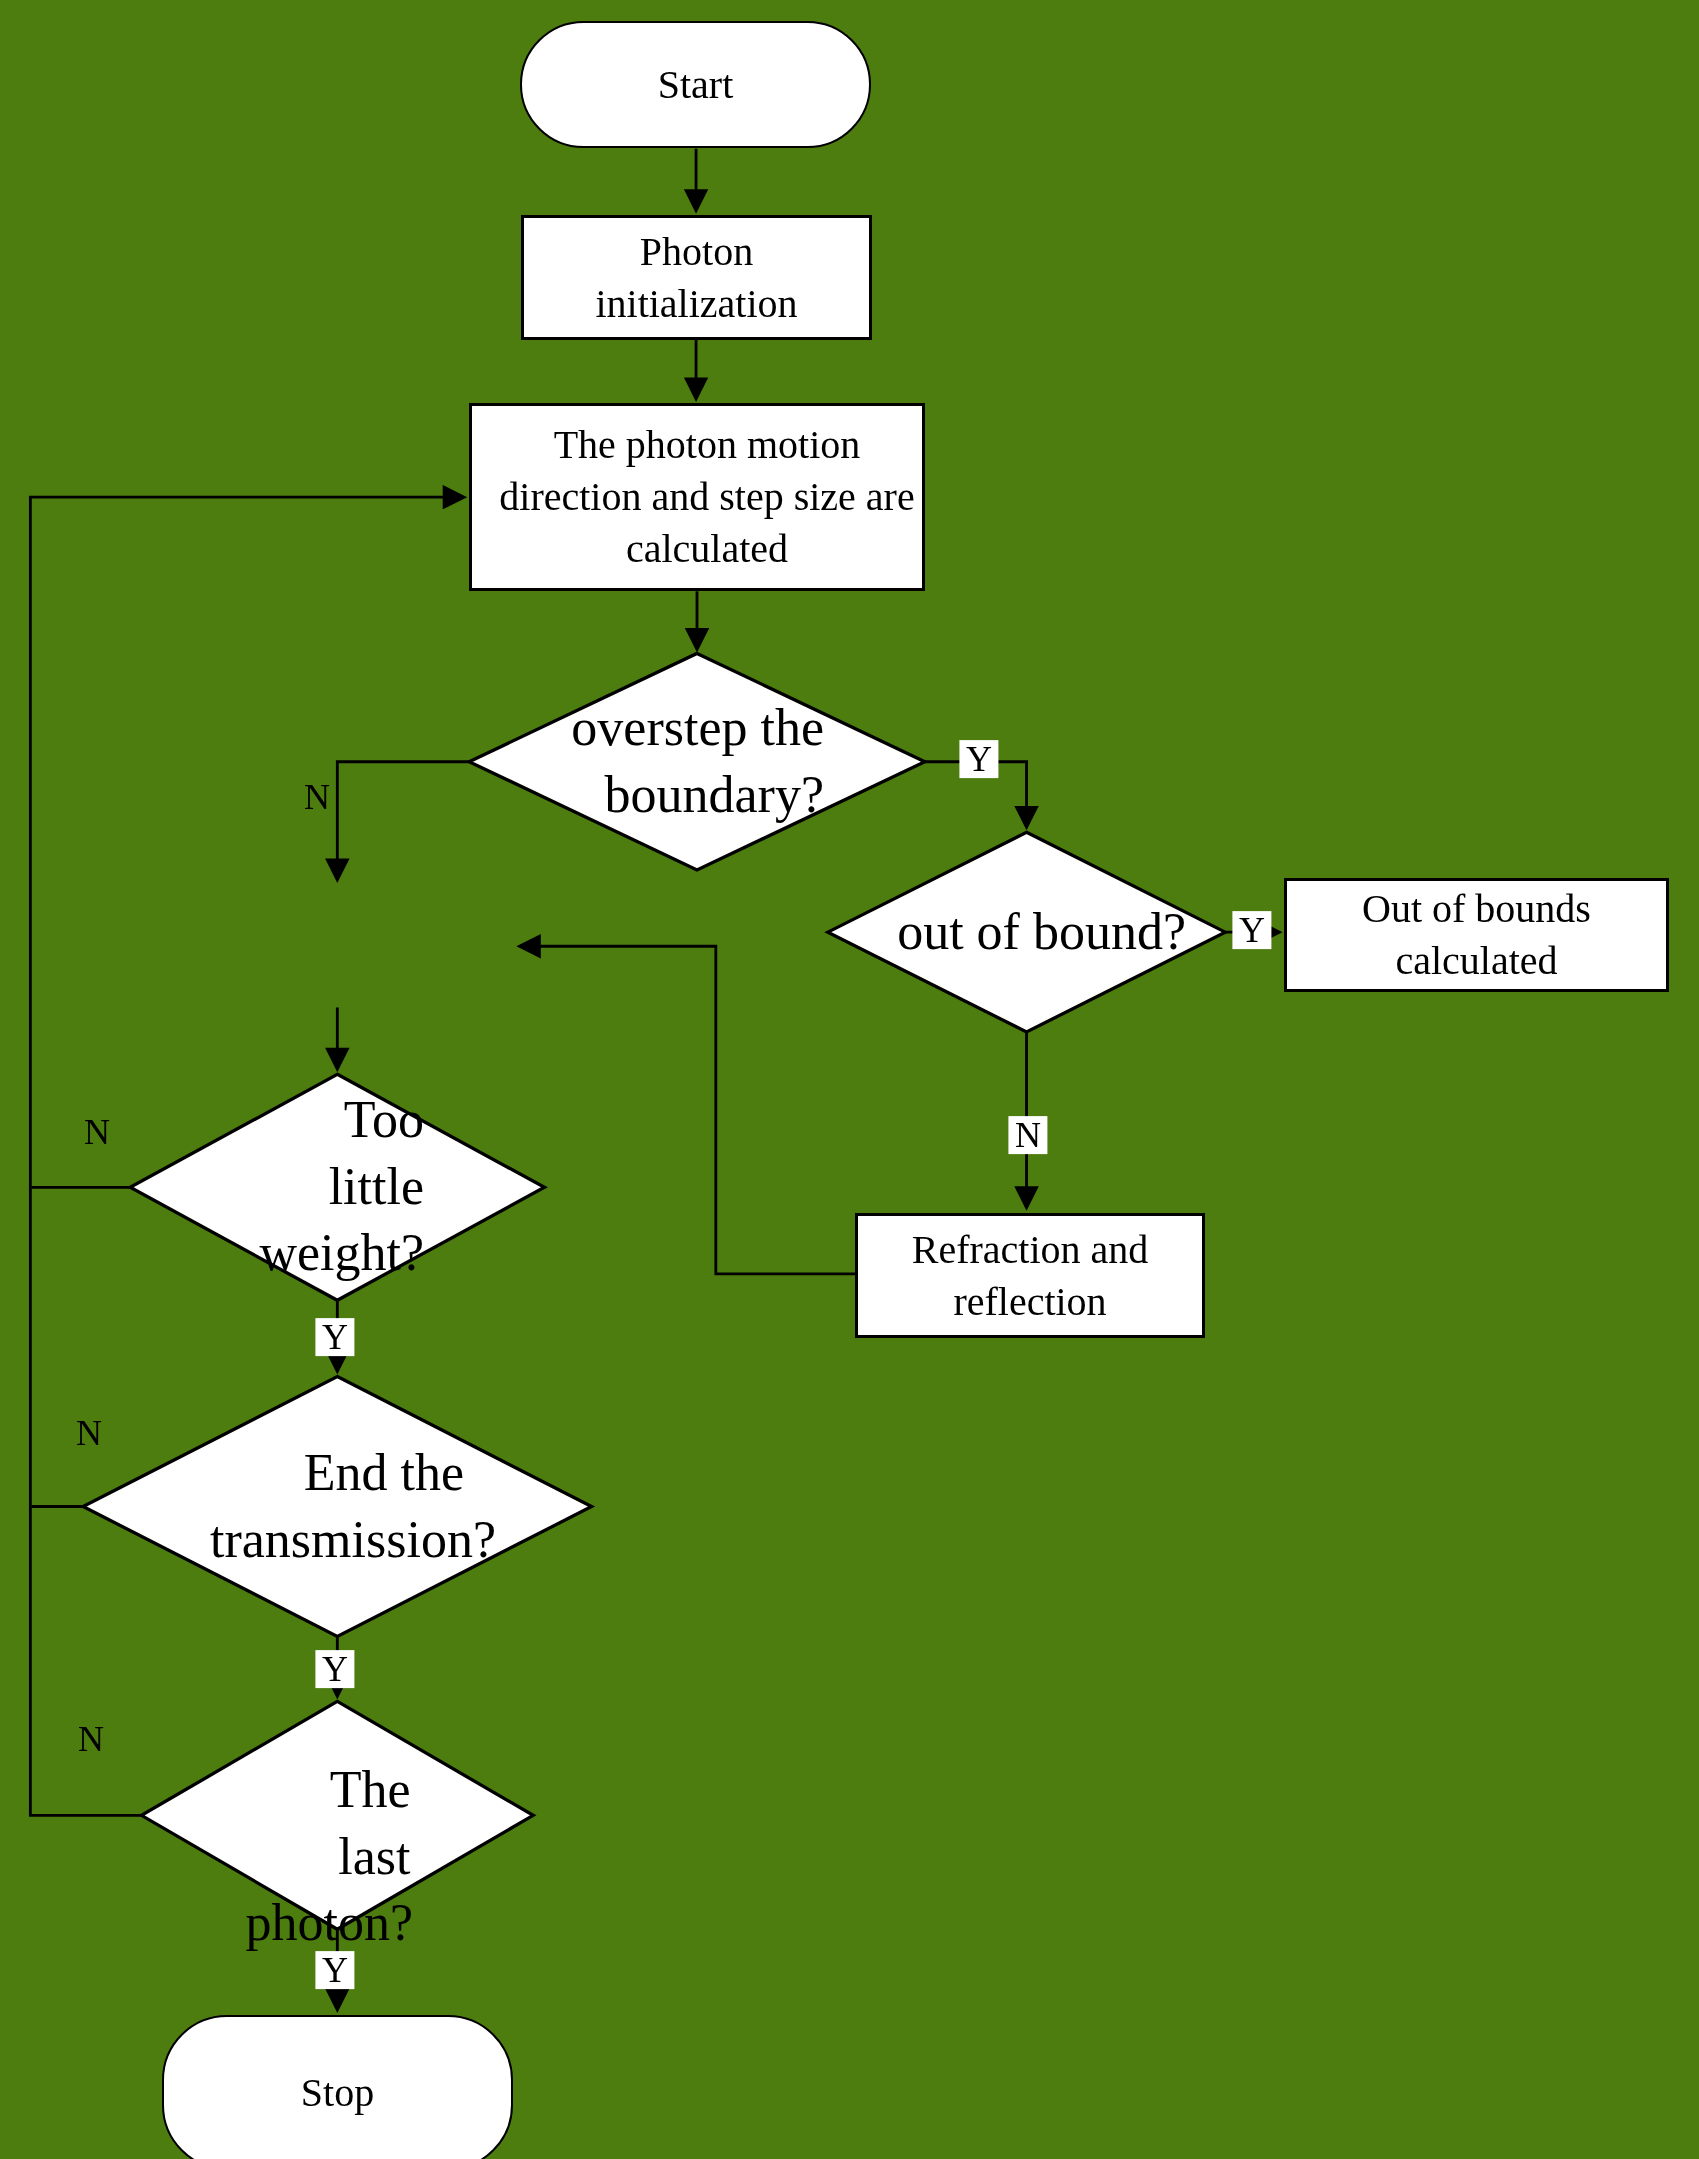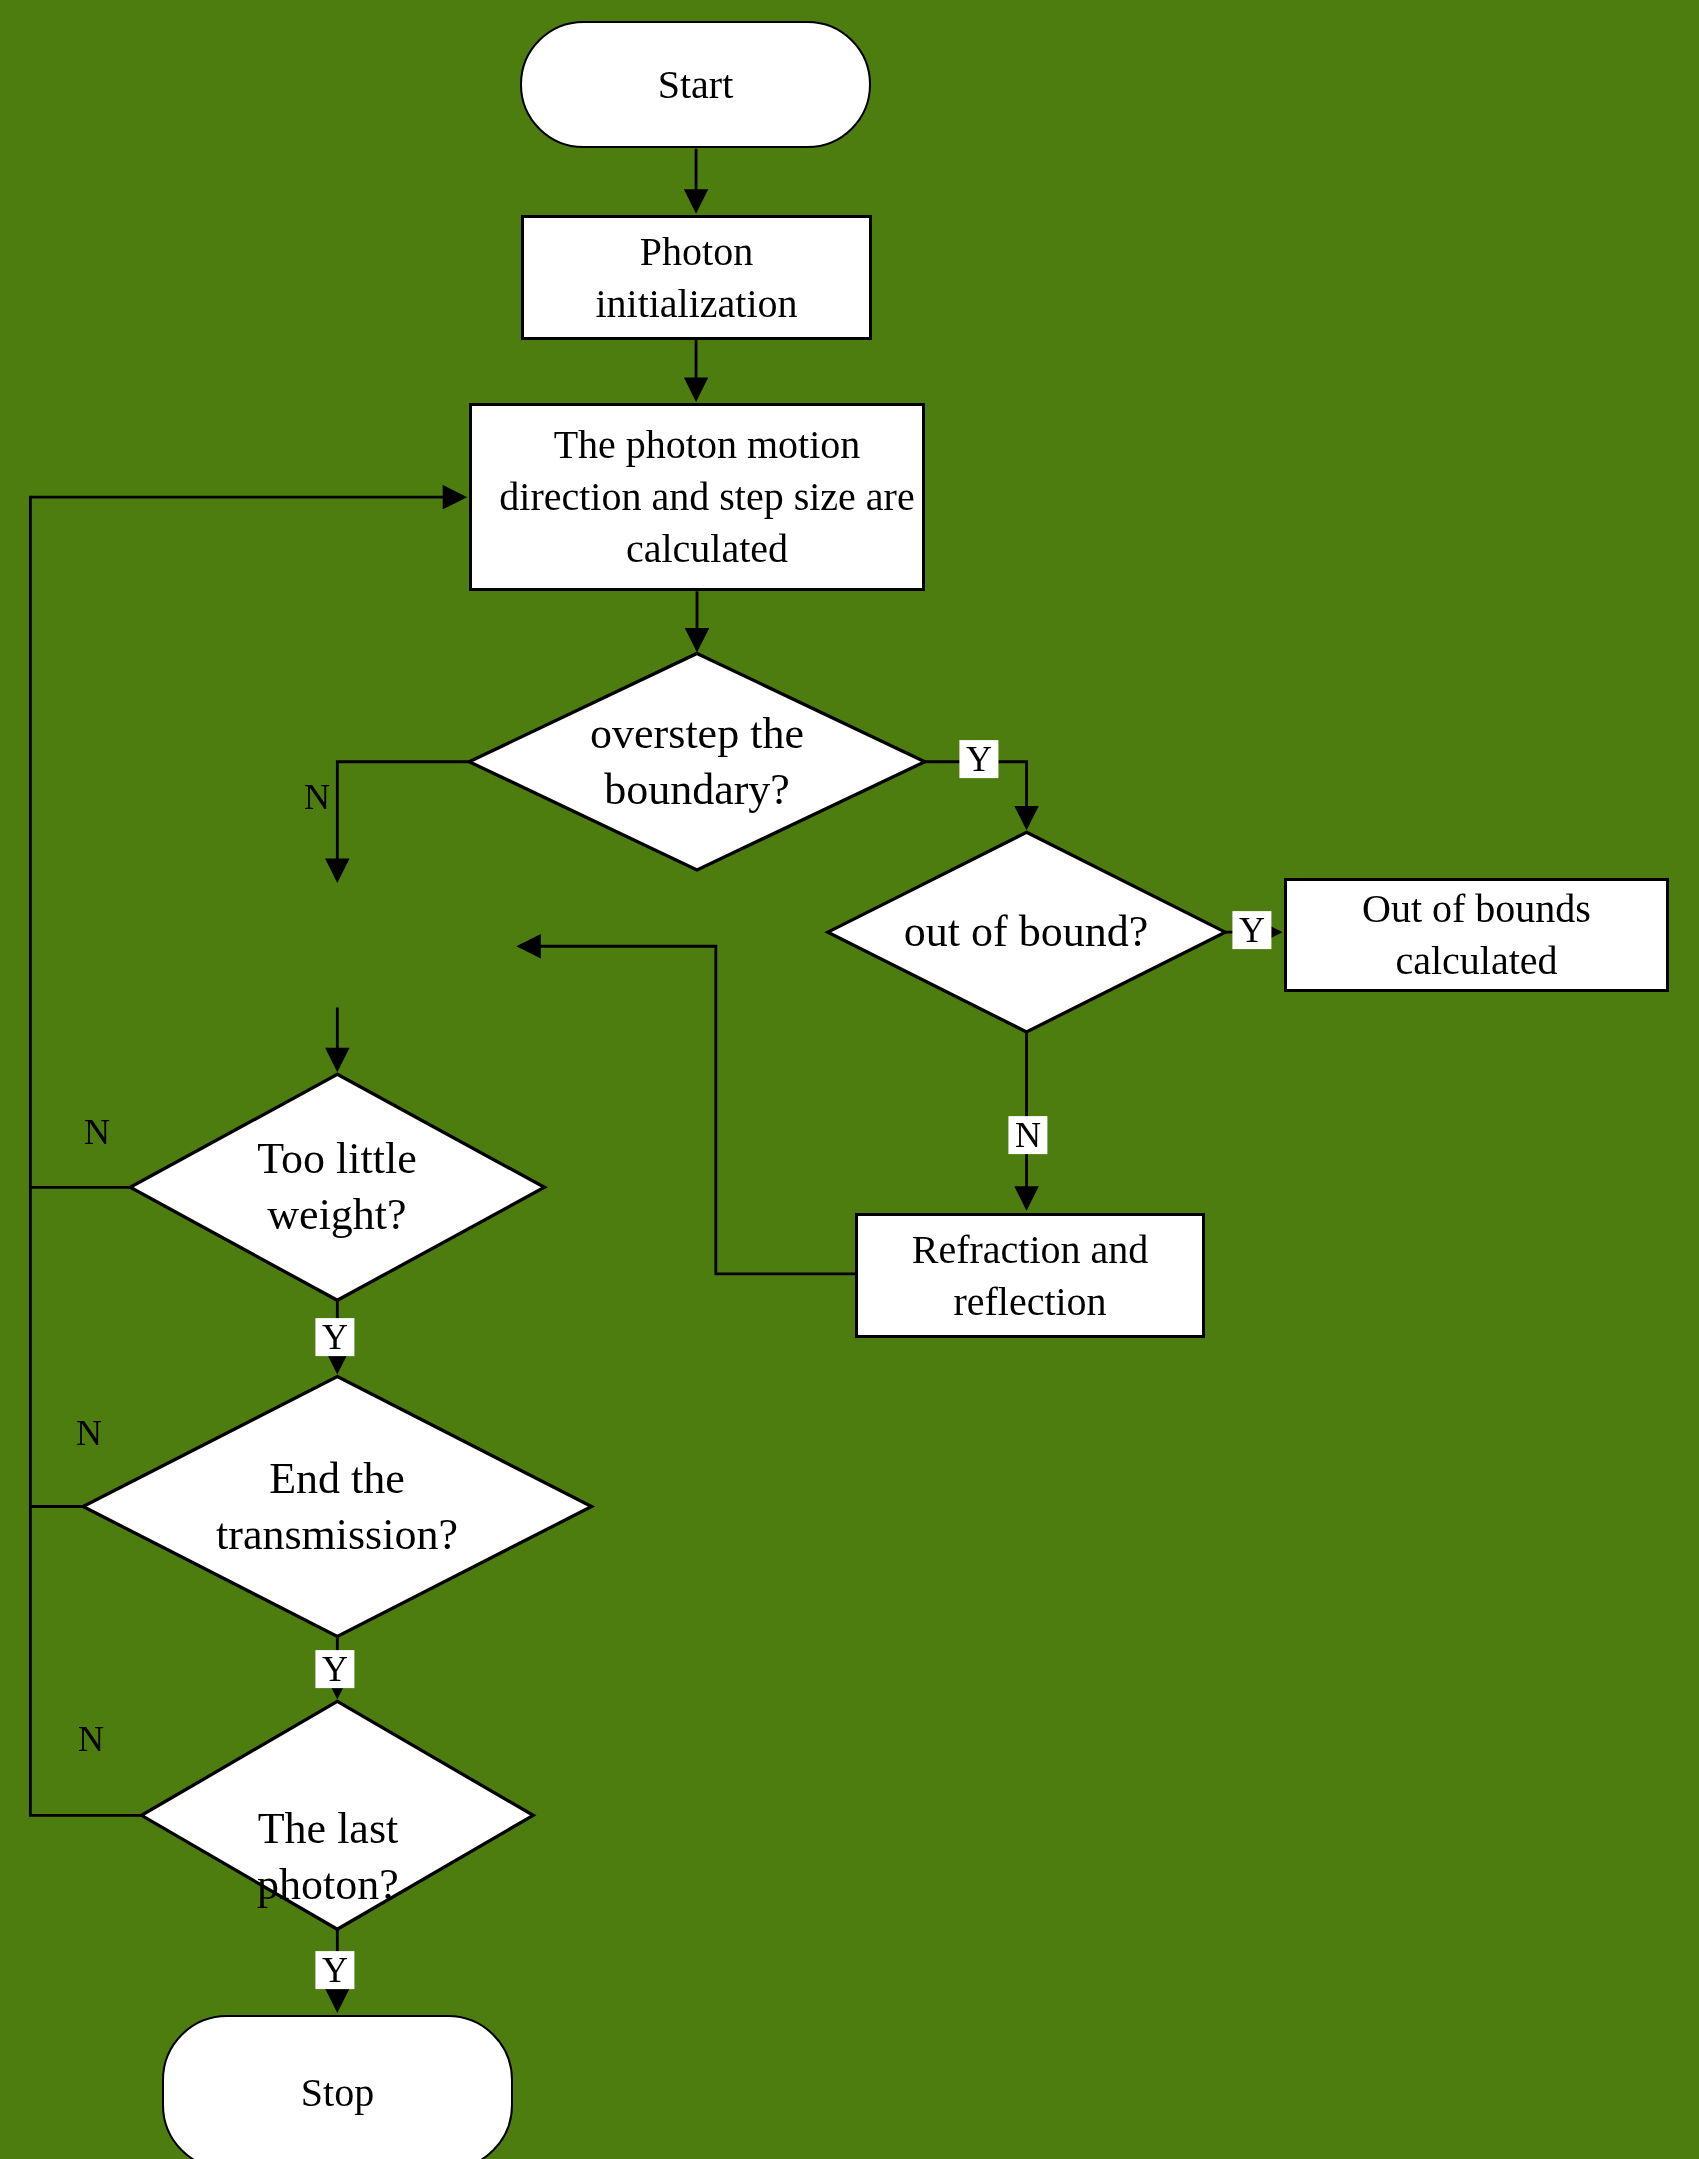--- a/index.html
+++ b/index.html
@@ -18,22 +18,22 @@
     border:3.8px solid #000;
     display:flex;align-items:center;justify-content:center;
     text-align:center;
     font-size:40px;line-height:1.3;
   }
   .terminator{border-width:2.8px;}
   .node .lbl{display:block;}
   .dlabel{
     position:absolute;
     transform:translate(-50%,-50%);
-    text-align:center;
-    font-size:44px;line-height:1.28;
+    text-align:right;
+    font-size:52px;line-height:1.28;
   }
   .edgelabel{
     position:absolute;
     transform:translate(-50%,-50%);
     font-size:36px;line-height:1;
   }
   .onwire{background:#ffffff;padding:0.9px 6.6px;}
   polygon.diamond{fill:#ffffff;stroke:#000;stroke-width:3.5px;}
   path.wire{fill:none;stroke:#000;stroke-width:3px;}
 </style>

